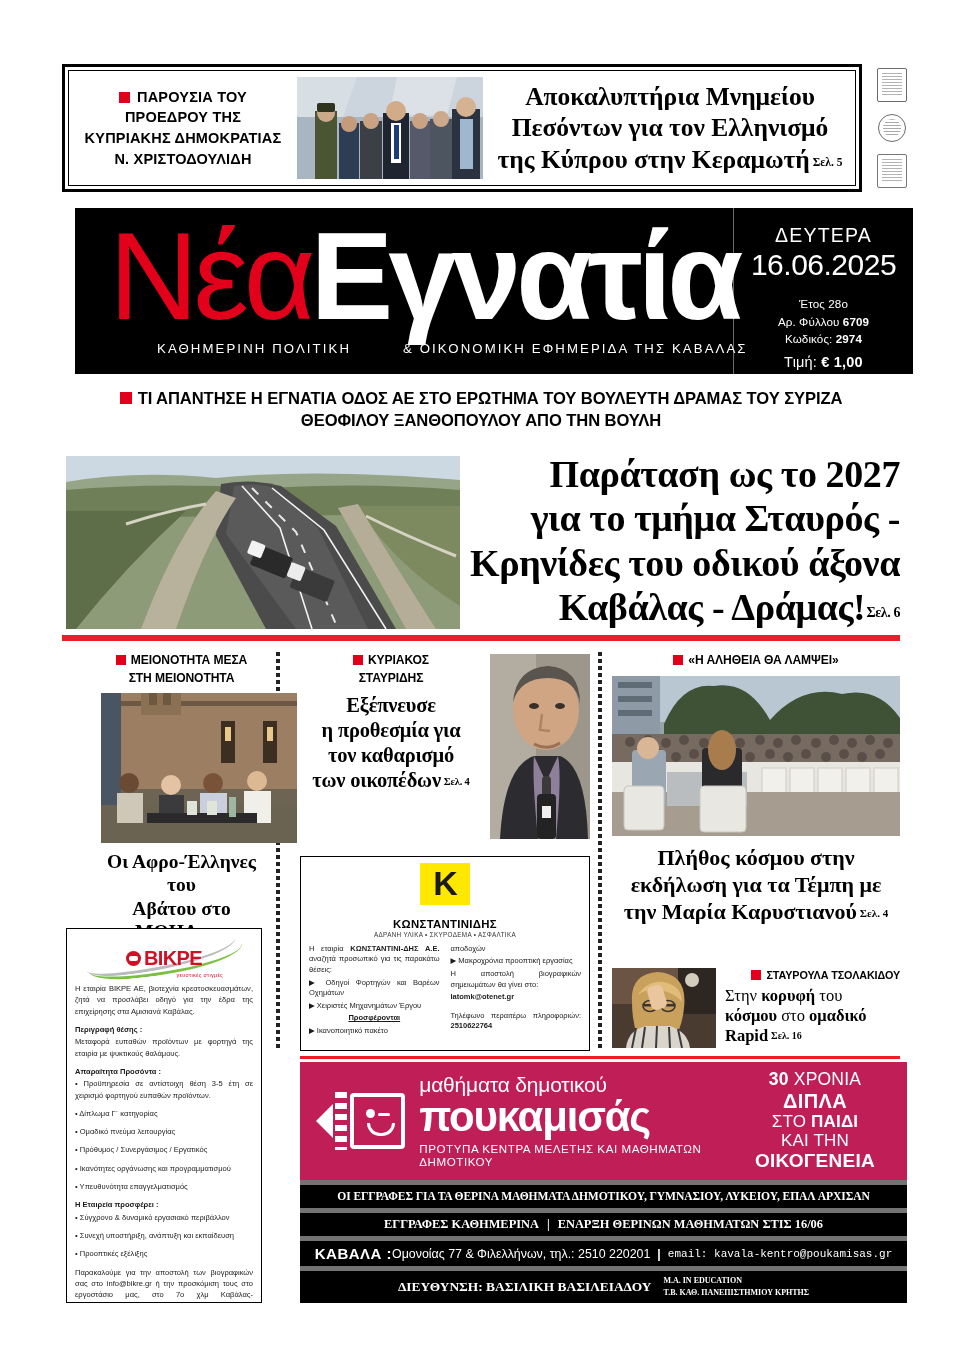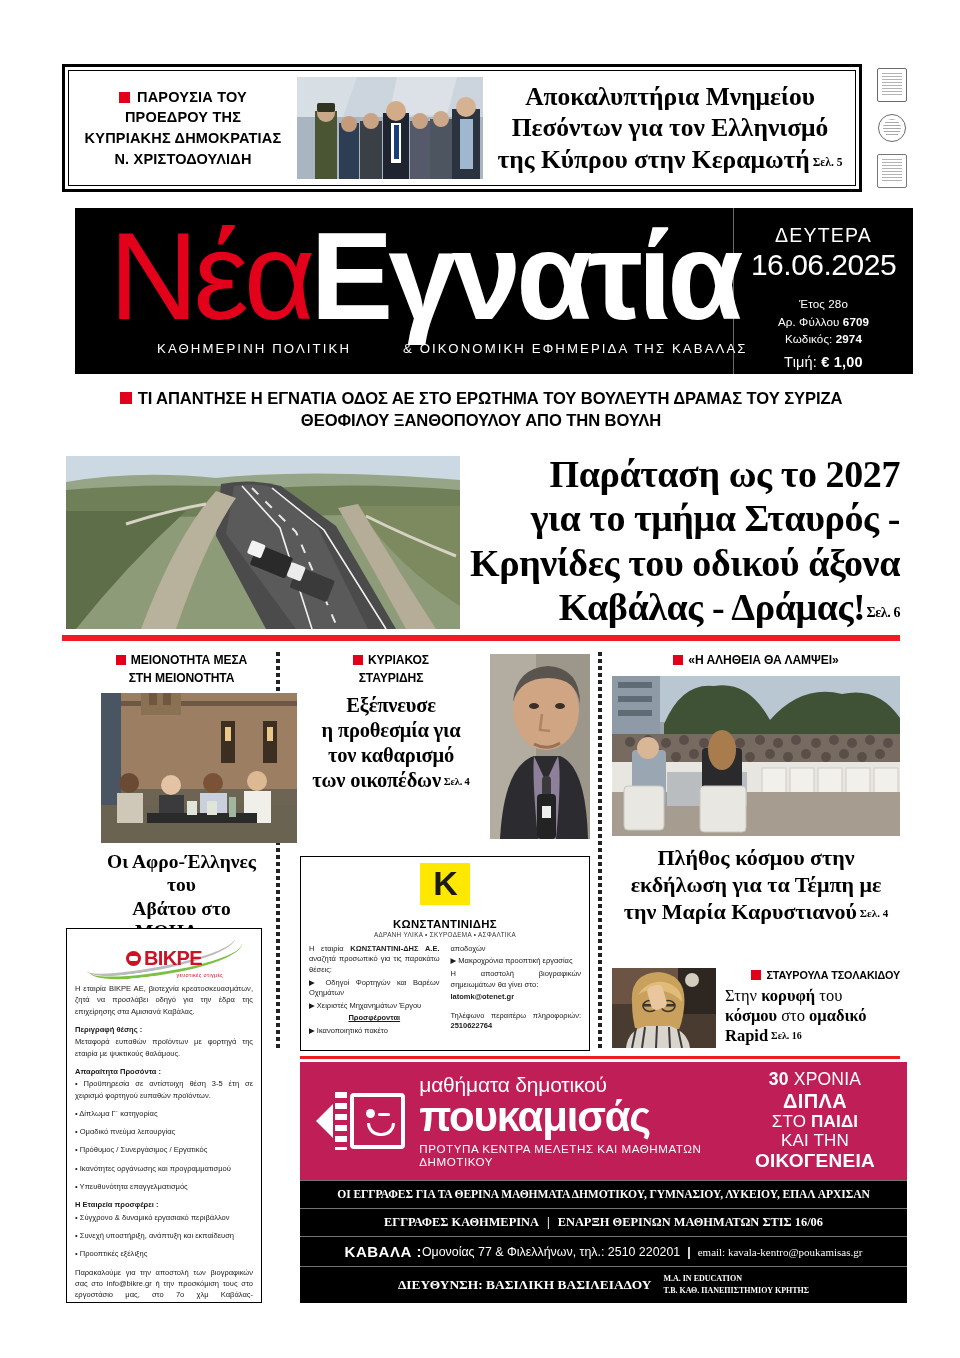--- a/index.html
+++ b/index.html
@@ -493,29 +493,29 @@
   .pouk-right .r1 b { font-weight: bold; }
   .pouk-right .r2 { font-size: 20px; font-weight: bold; letter-spacing: .4px; }
   .pouk-right .r3 { font-size: 17px; letter-spacing: .2px; }
   .pouk-right .r3 b { font-weight: bold; }
   .pouk-right .r4 { font-size: 17px; letter-spacing: .2px; }
   .pouk-right .r5 { font-size: 19px; font-weight: bold; letter-spacing: .3px; }
 
   .pouk-line {
     color: #fff;
     text-align: center;
-    border-top: 1px solid #737373;
+    border-top: 5px solid #737373;
     display: flex; align-items: center; justify-content: center;
   }
   .pl1 { height: 28px; font-family:"Liberation Serif",serif; font-weight:bold; font-size: 11.6px; letter-spacing: -0.1px; }
   .pl2 { height: 28px; font-family:"Liberation Serif",serif; font-weight:bold; font-size: 12.4px; }
   .pl2 .bar { color: #fff; margin: 0 8px; font-weight: bold; }
   .pl3 { height: 30px; font-size: 12.4px; }
   .pl3 b { font-weight: bold; font-size: 15px; letter-spacing: .5px;}
-  .pl3 .em { font-family:Liberation Serif, serif; font-size: 11px; }
+  .pl3 .em { font-family:Liberation Mono, monospace; font-size: 11px; }
   .pl3 .bar { margin: 0 7px; font-weight: bold; }
   .pl4 { height: 36px; font-family:"Liberation Serif",serif; }
   .pl4 .a { font-weight: bold; font-size: 13.4px; }
   .pl4 .b {
     font-size: 8px; text-align: left; margin-left: 12px; line-height: 1.4;
     font-weight: bold;
   }
   .hr-red-bottom {
     position: absolute; left: 300px; top: 1056px; width: 600px; height: 3px;
     background: #ee1c25;

